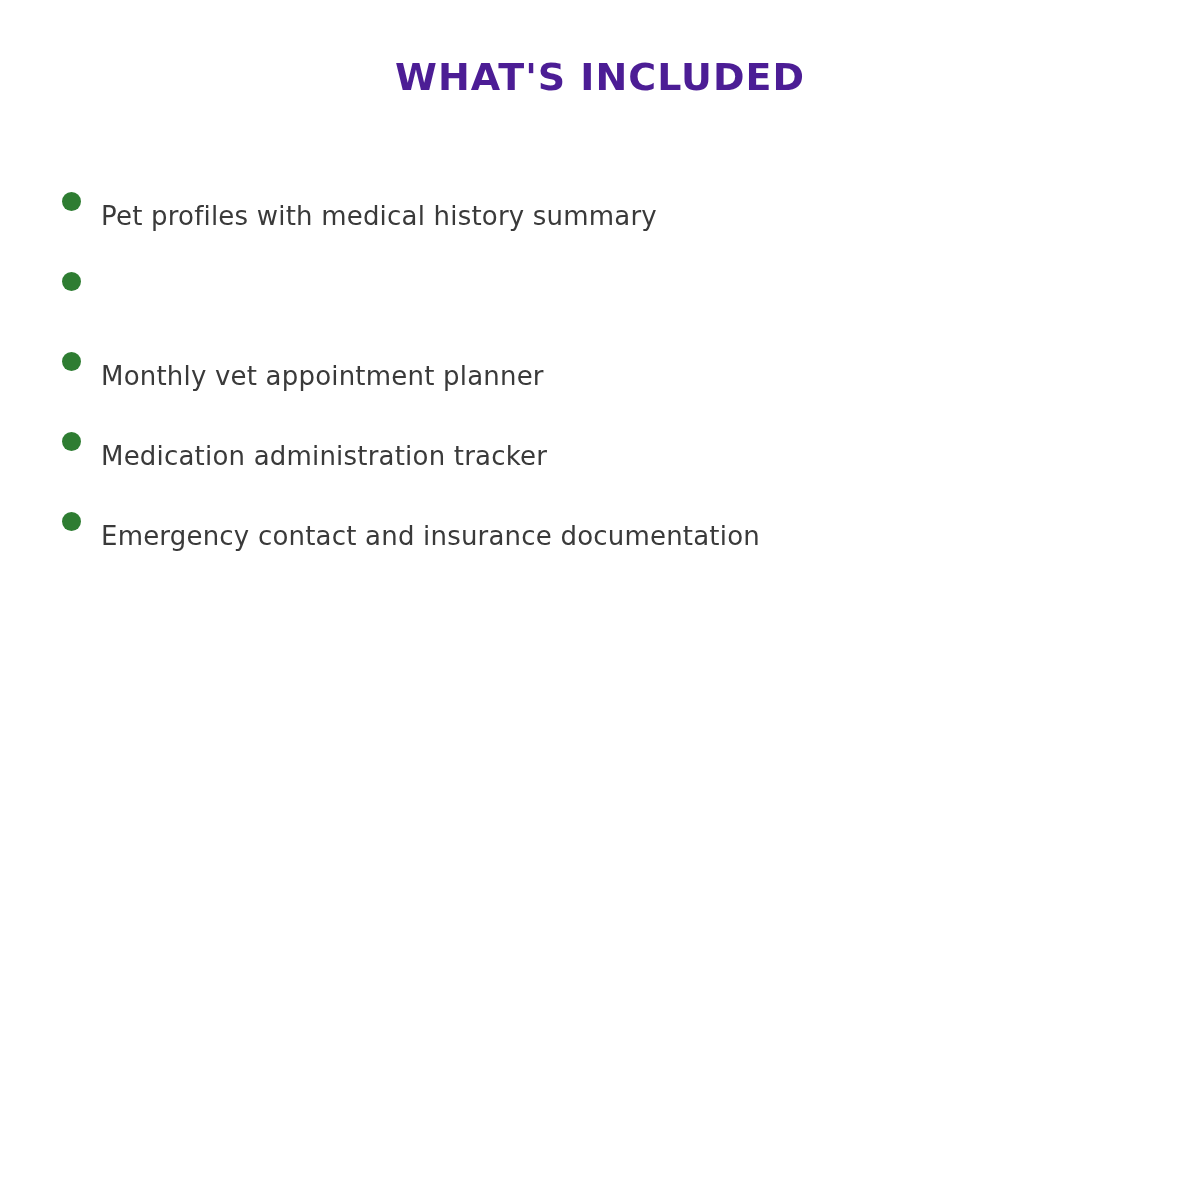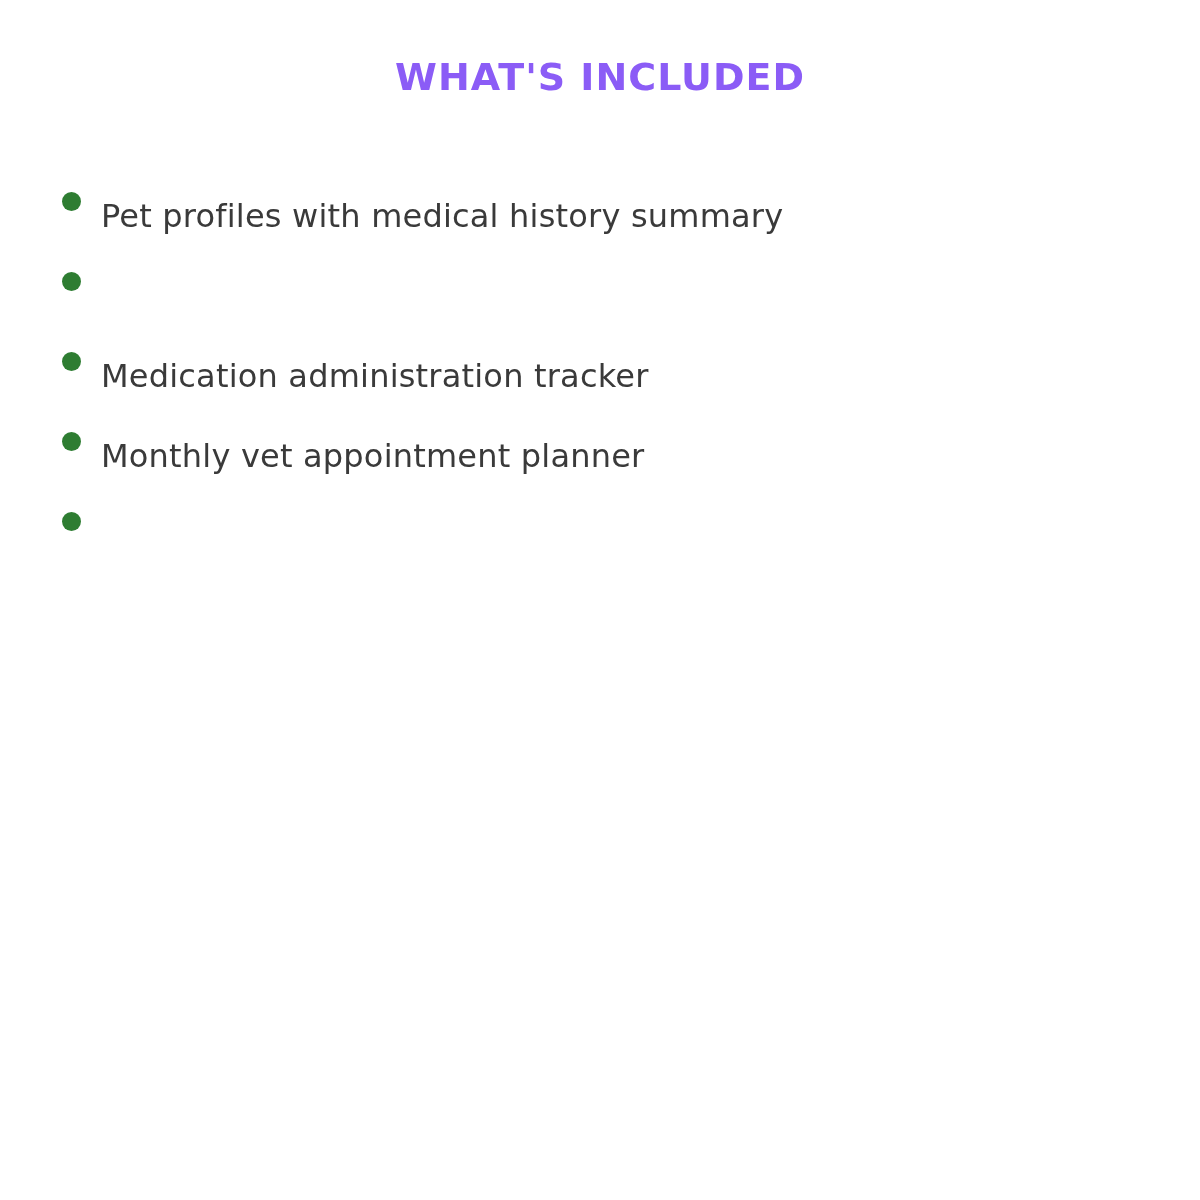--- a/index.html
+++ b/index.html
@@ -21,21 +21,21 @@
     position: absolute;
     top: 55px;
     left: 0;
     width: 100%;
     margin: 0;
     text-align: center;
     font-size: 38px;
     line-height: 44px;
     font-weight: bold;
     letter-spacing: 1px;
-    color: #8b5cf6;
+    color: #4c1d95;
   }
   .feature-list {
     position: absolute;
     top: 176px;
     left: 0;
     right: 0;
     margin: 0;
     padding: 0;
     list-style: none;
   }
@@ -50,21 +50,21 @@
     width: 19px;
     height: 19px;
     border-radius: 50%;
     background: #2e7d32;
   }
   .item-text {
     position: absolute;
     left: 101px;
     top: 0;
     line-height: 80px;
-    font-size: 32px;
+    font-size: 26px;
     letter-spacing: 0.2px;
     color: #3a3a3a;
     white-space: nowrap;
   }
 </style>
 </head>
 <body>
 
 <div class="canvas">
   <h1 class="page-title">WHAT'S INCLUDED</h1>
@@ -72,23 +72,24 @@
   <ul class="feature-list">
     <li>
       <span class="bullet"></span>
       <span class="item-text">Pet profiles with medical history summary</span>
     </li>
     <li>
       <span class="bullet"></span>
     </li>
     <li>
       <span class="bullet"></span>
+      <span class="item-text">Monthly vet appointment planner</span>
+    </li>
+    <li>
+      <span class="bullet"></span>
       <span class="item-text">Medication administration tracker</span>
     </li>
     <li>
       <span class="bullet"></span>
-      <span class="item-text">Monthly vet appointment planner</span>
-    </li>
-    <li>
-      <span class="bullet"></span>
+      <span class="item-text">Emergency contact and insurance documentation</span>
     </li>
   </ul>
 </div>
 
 </body></html>

